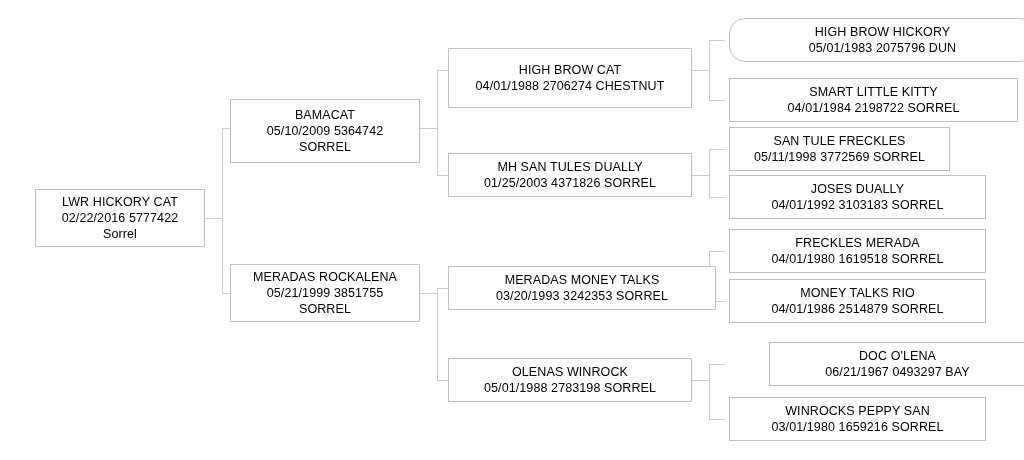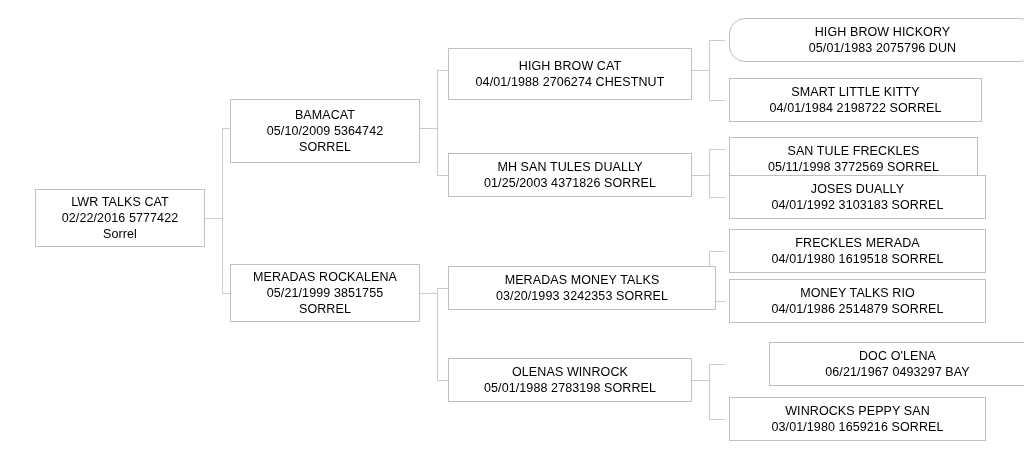--- a/index.html
+++ b/index.html
@@ -80,38 +80,38 @@
   <div class="connector v" style="left:709px; top:251px; height:50px;"></div>
   <div class="connector h" style="left:709px; top:251px; width:16px;"></div>
   <div class="connector h" style="left:709px; top:301px; width:16px;"></div>
 
   <div class="connector h" style="left:692px; top:380px; width:18px;"></div>
   <div class="connector v" style="left:709px; top:364px; height:55px;"></div>
   <div class="connector h" style="left:709px; top:364px; width:16px;"></div>
   <div class="connector h" style="left:709px; top:419px; width:16px;"></div>
 
   <div class="node" style="left:35px; top:189px; width:170px; height:58px;">
-    <span class="nm">LWR TALKS CAT</span>
+    <span class="nm">LWR HICKORY CAT</span>
     <span class="dt">02/22/2016 5777422</span>
     <span class="dt">Sorrel</span>
   </div>
 
   <div class="node" style="left:230px; top:99px; width:190px; height:64px;">
     <span class="nm">BAMACAT</span>
     <span class="dt">05/10/2009 5364742</span>
     <span class="dt">SORREL</span>
   </div>
 
   <div class="node" style="left:230px; top:264px; width:190px; height:58px;">
     <span class="nm">MERADAS ROCKALENA</span>
     <span class="dt">05/21/1999 3851755</span>
     <span class="dt">SORREL</span>
   </div>
 
-  <div class="node" style="left:448px; top:48px; width:244px; height:52px;">
+  <div class="node" style="left:448px; top:48px; width:244px; height:60px;">
     <span class="nm">HIGH BROW CAT</span>
     <span class="dt">04/01/1988 2706274 CHESTNUT</span>
   </div>
 
   <div class="node" style="left:448px; top:153px; width:244px; height:44px;">
     <span class="nm">MH SAN TULES DUALLY</span>
     <span class="dt">01/25/2003 4371826 SORREL</span>
   </div>
 
   <div class="node" style="left:448px; top:266px; width:268px; height:44px;">
@@ -122,26 +122,26 @@
   <div class="node" style="left:448px; top:358px; width:244px; height:44px;">
     <span class="nm">OLENAS WINROCK</span>
     <span class="dt">05/01/1988 2783198 SORREL</span>
   </div>
 
   <div class="node" style="left:729px; top:18px; width:307px; height:44px;border-radius:16px;">
     <span class="nm">HIGH BROW HICKORY</span>
     <span class="dt">05/01/1983 2075796 DUN</span>
   </div>
 
-  <div class="node" style="left:729px; top:78px; width:253px; height:44px;">
+  <div class="node" style="left:729px; top:78px; width:289px; height:44px;">
     <span class="nm">SMART LITTLE KITTY</span>
     <span class="dt">04/01/1984 2198722 SORREL</span>
   </div>
 
-  <div class="node" style="left:729px; top:137px; width:249px; height:44px;">
+  <div class="node" style="left:729px; top:127px; width:221px; height:44px;">
     <span class="nm">SAN TULE FRECKLES</span>
     <span class="dt">05/11/1998 3772569 SORREL</span>
   </div>
 
   <div class="node" style="left:729px; top:175px; width:257px; height:44px;">
     <span class="nm">JOSES DUALLY</span>
     <span class="dt">04/01/1992 3103183 SORREL</span>
   </div>
 
   <div class="node" style="left:729px; top:229px; width:257px; height:44px;">

